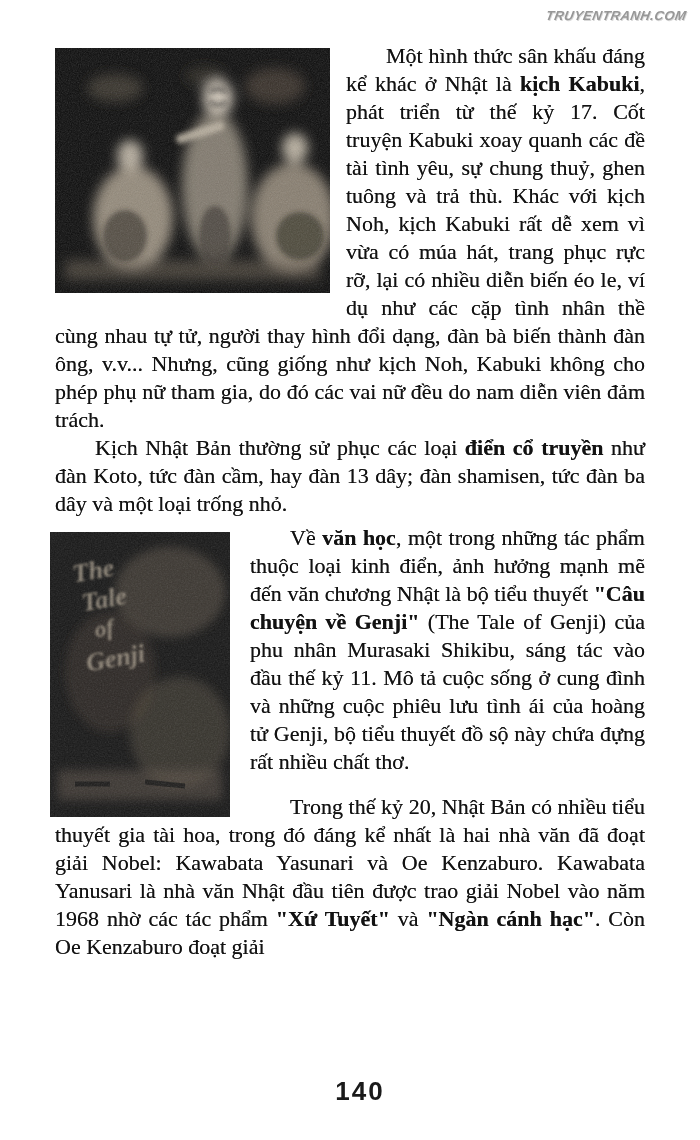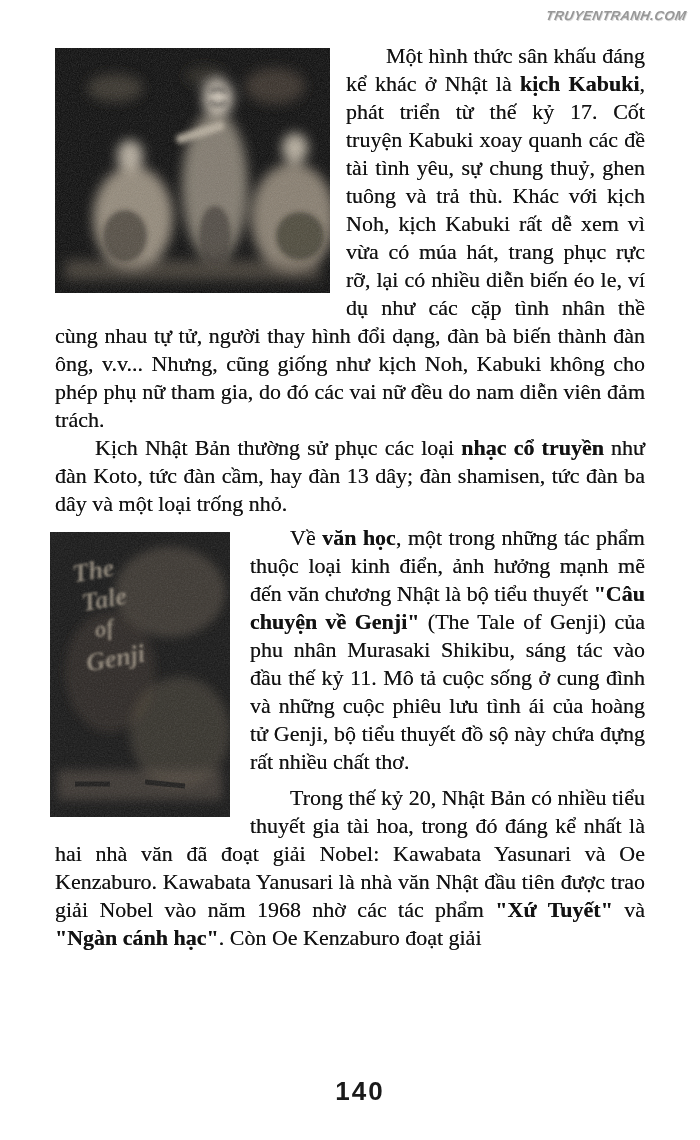--- a/index.html
+++ b/index.html
@@ -27,21 +27,21 @@
     text-shadow:1px 1px 0 #d9d9d9;
   }
   .para{
     margin:0;
     font-size:22px;
     line-height:28px;
     text-align:justify;
     text-indent:40px;
     text-shadow:0 0 0.45px rgba(0,0,0,0.65);
   }
-  .para + .para{margin-top:8px;}
+  .para + .para{margin-top:17px;}
   .sect{margin-top:6px;}
   .sect::after{content:"";display:block;clear:both;}
   .bold{font-weight:bold;}
   .fig{
     float:left;
     margin:6px 16px 4px 0;
     padding:0;
   }
   .fig-cover{margin:8px 20px 4px -5px;}
   .fig svg{display:block;}
@@ -100,21 +100,21 @@
           <ellipse cx="245" cy="188" rx="24" ry="24" fill="#2b2620" opacity="0.7"></ellipse>
           <ellipse cx="160" cy="188" rx="16" ry="30" fill="#332e26" opacity="0.7"></ellipse>
         </g>
         <rect width="275" height="245" filter="url(#grainA)" opacity="0.45" style="mix-blend-mode:multiply"></rect>
         <rect width="275" height="245" filter="url(#grainA)" opacity="0.22" style="mix-blend-mode:screen"></rect>
       </svg>
     </figure>
     <p class="para"><span>Một hình thức sân khấu đáng kể khác ở Nhật là </span><span class="bold">kịch Kabuki</span><span>, phát triển từ thế kỷ 17. Cốt truyện Kabuki xoay quanh các đề tài tình yêu, sự chung thuỷ, ghen tuông và trả thù. Khác với kịch Noh, kịch Kabuki rất dễ xem vì vừa có múa hát, trang phục rực rỡ, lại có nhiều diễn biến éo le, ví dụ như các cặp tình nhân thề cùng nhau tự tử, người thay hình đổi dạng, đàn bà biến thành đàn ông, v.v... Nhưng, cũng giống như kịch Noh, Kabuki không cho phép phụ nữ tham gia, do đó các vai nữ đều do nam diễn viên đảm trách.</span></p>
   </div>
 
-  <p class="para"><span>Kịch Nhật Bản thường sử phục các loại </span><span class="bold">nhạc cổ truyền</span><span> như đàn Koto, tức đàn cầm, hay đàn 13 dây; đàn shamisen, tức đàn ba dây và một loại trống nhỏ.</span></p>
+  <p class="para"><span>Kịch Nhật Bản thường sử phục các loại </span><span class="bold">điển cổ truyền</span><span> như đàn Koto, tức đàn cầm, hay đàn 13 dây; đàn shamisen, tức đàn ba dây và một loại trống nhỏ.</span></p>
 
   <div class="sect">
     <figure class="fig fig-cover">
       <svg width="180" height="285" viewBox="0 0 180 285" xmlns="http://www.w3.org/2000/svg">
         <defs>
           <filter id="grainB">
               <feTurbulence type="fractalNoise" baseFrequency="0.7" numOctaves="3" seed="11"></feTurbulence>
               <feColorMatrix type="saturate" values="0"></feColorMatrix>
             </filter>
           <filter id="blurC">

